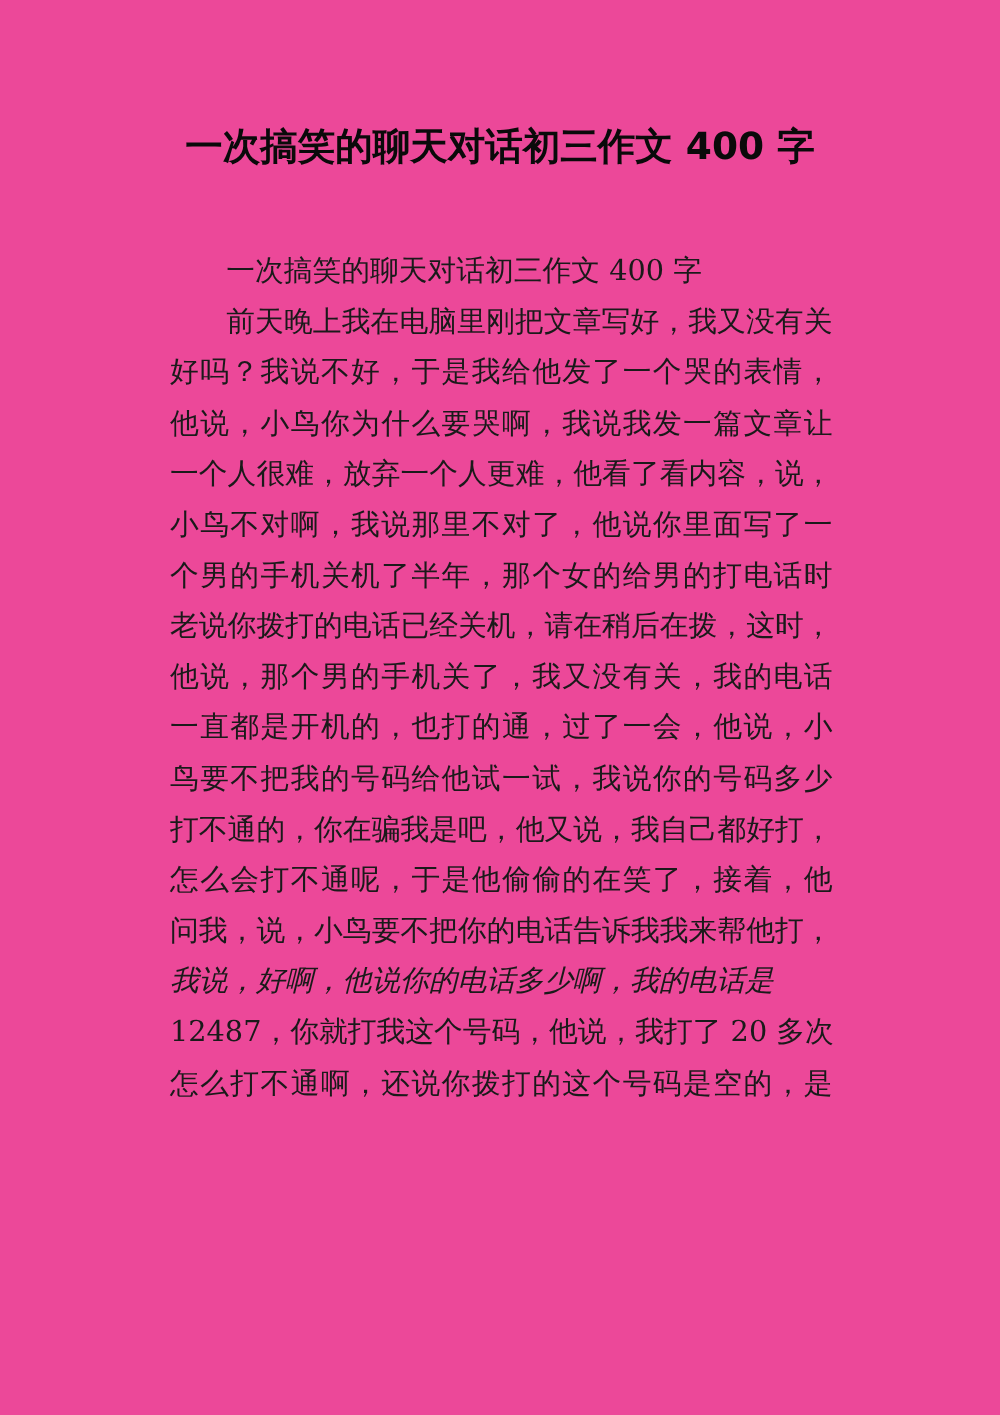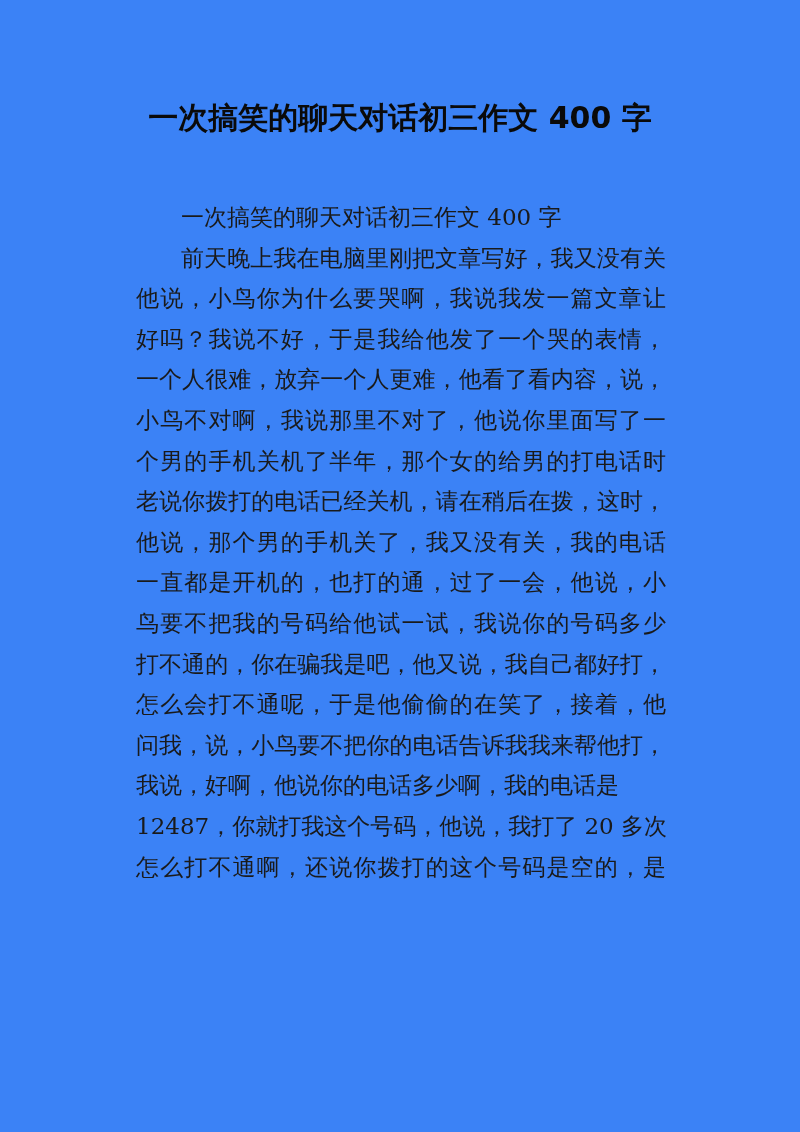--- a/index.html
+++ b/index.html
@@ -11,21 +11,21 @@
       width: 800px;
       height: 1132px;
       position: relative;
       overflow: hidden;
       color: #111111;
     }
     .page {
       position: absolute;
       left: 0; top: 0;
       width: 800px; height: 1132px;
-      background: #3b82f6;
+      background: #ec4899;
     }
     .doc-title {
       position: absolute;
       left: 0;
       top: 96px;
       width: 800px;
       text-align: center;
       font-family: "DejaVu Sans", "Liberation Sans", sans-serif;
       font-weight: bold;
       font-size: 30px;
@@ -52,33 +52,34 @@
     }
     .line.indent {
       padding-left: 45px;
     }
     .line.subtitle {
       text-align: left;
       text-align-last: left;
     }
     .line.last {
       text-align-last: left;
+      font-style: italic;
     }
   </style>
 </head>
 <body>
 
 <div class="page">
   <div class="doc-title">一次搞笑的聊天对话初三作文 400 字</div>
 
   <div class="body-text">
     <span class="line indent subtitle">一次搞笑的聊天对话初三作文 400 字</span>
     <span class="line indent">前天晚上我在电脑里刚把文章写好，我又没有关</span>
+    <span class="line">好吗？我说不好，于是我给他发了一个哭的表情，</span>
     <span class="line">他说，小鸟你为什么要哭啊，我说我发一篇文章让</span>
-    <span class="line">好吗？我说不好，于是我给他发了一个哭的表情，</span>
     <span class="line">一个人很难，放弃一个人更难，他看了看内容，说，</span>
     <span class="line">小鸟不对啊，我说那里不对了，他说你里面写了一</span>
     <span class="line">个男的手机关机了半年，那个女的给男的打电话时</span>
     <span class="line">老说你拨打的电话已经关机，请在稍后在拨，这时，</span>
     <span class="line">他说，那个男的手机关了，我又没有关，我的电话</span>
     <span class="line">一直都是开机的，也打的通，过了一会，他说，小</span>
     <span class="line">鸟要不把我的号码给他试一试，我说你的号码多少</span>
     <span class="line">打不通的，你在骗我是吧，他又说，我自己都好打，</span>
     <span class="line">怎么会打不通呢，于是他偷偷的在笑了，接着，他</span>
     <span class="line">问我，说，小鸟要不把你的电话告诉我我来帮他打，</span>

